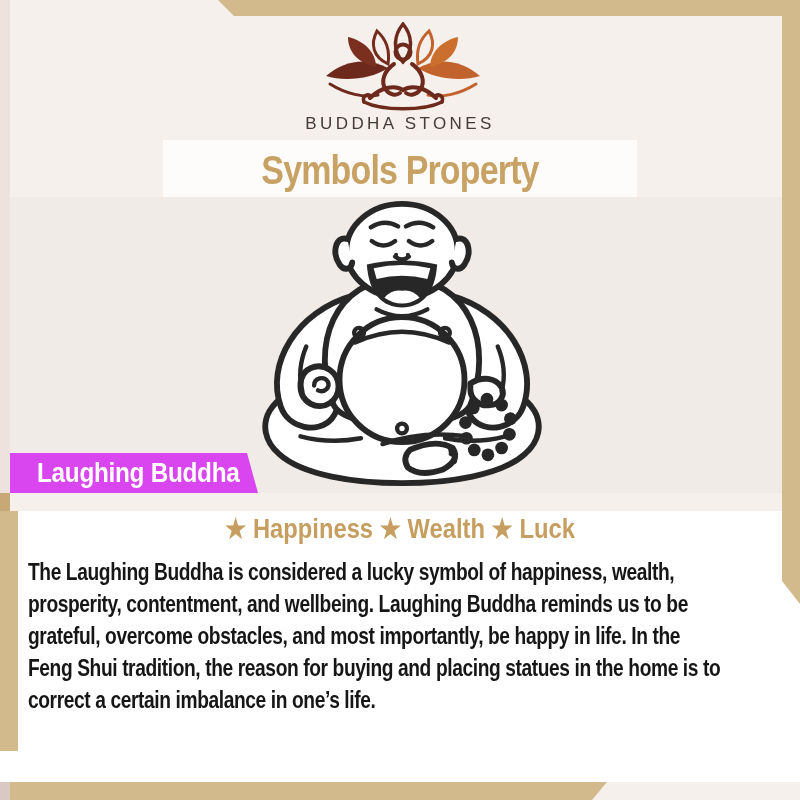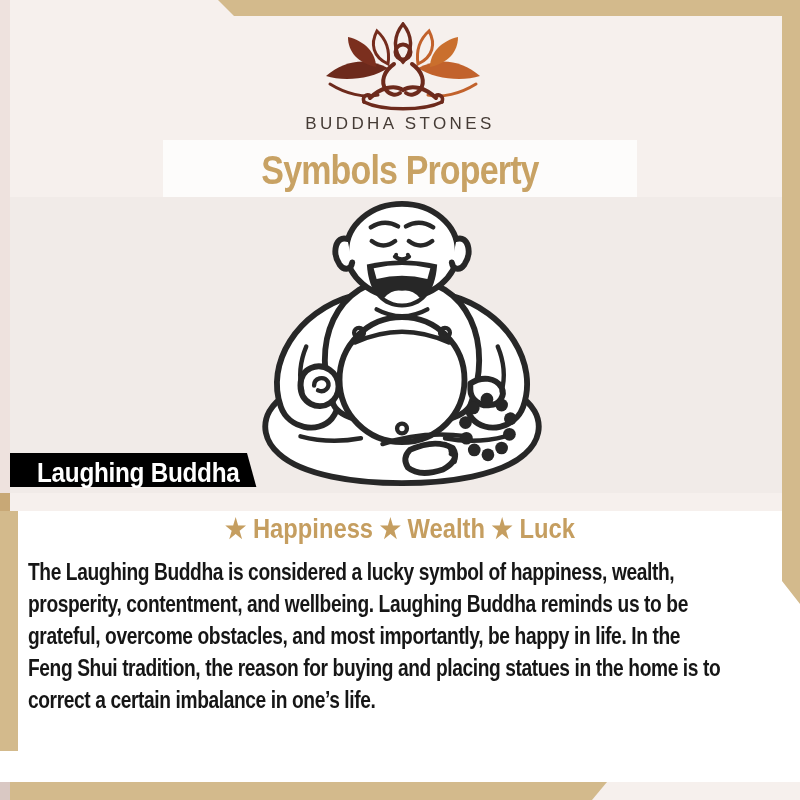--- a/index.html
+++ b/index.html
@@ -39,21 +39,21 @@
     font-size:40px;font-weight:bold;color:#c8a264;letter-spacing:-1px;
     transform:scaleX(0.85);transform-origin:50% 50%;white-space:nowrap;
   }
 
   
   .gray-panel{left:10px;top:197px;width:772px;height:296px;background:#f1ebe8;}
   .buddha-svg{left:236px;top:198px;width:332px;height:293px;}
 
   
   .ribbon{
-    left:10px;top:453px;width:248px;height:34px;background:#000000;
+    left:10px;top:453px;width:248px;height:40px;background:#d946ef;
     clip-path:polygon(0 0,237px 0,248px 40px,0 40px);
   }
   .ribbon-label{
     position:absolute;left:27px;top:0;height:40px;line-height:40px;
     font-size:27px;font-weight:bold;color:#ffffff;letter-spacing:-0.3px;
     transform:scaleX(0.9);transform-origin:0 50%;white-space:nowrap;
   }
 
   
   .white-panel{left:10px;top:511px;width:790px;height:271px;background:#ffffff;}

